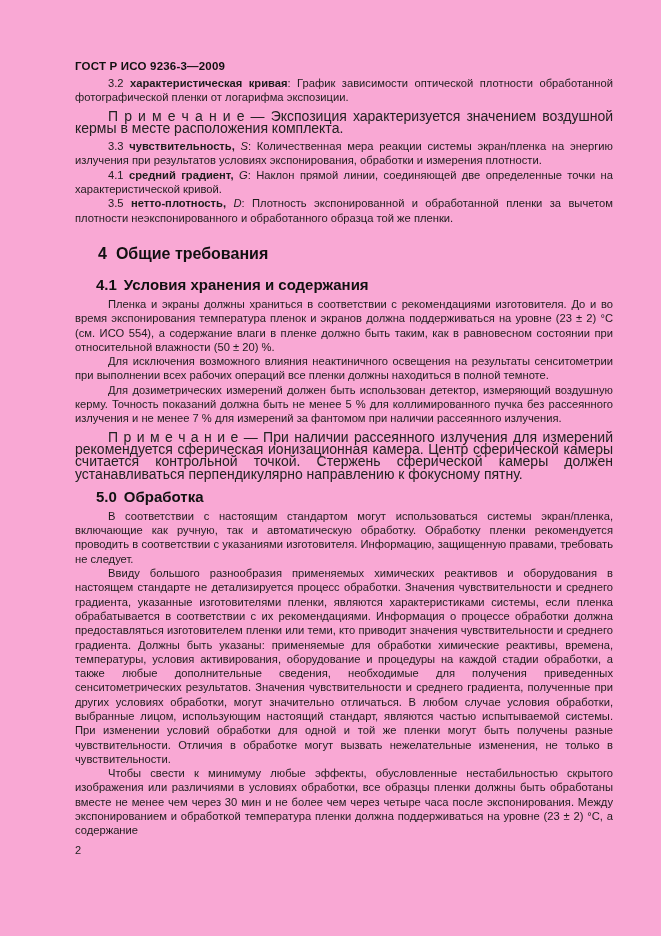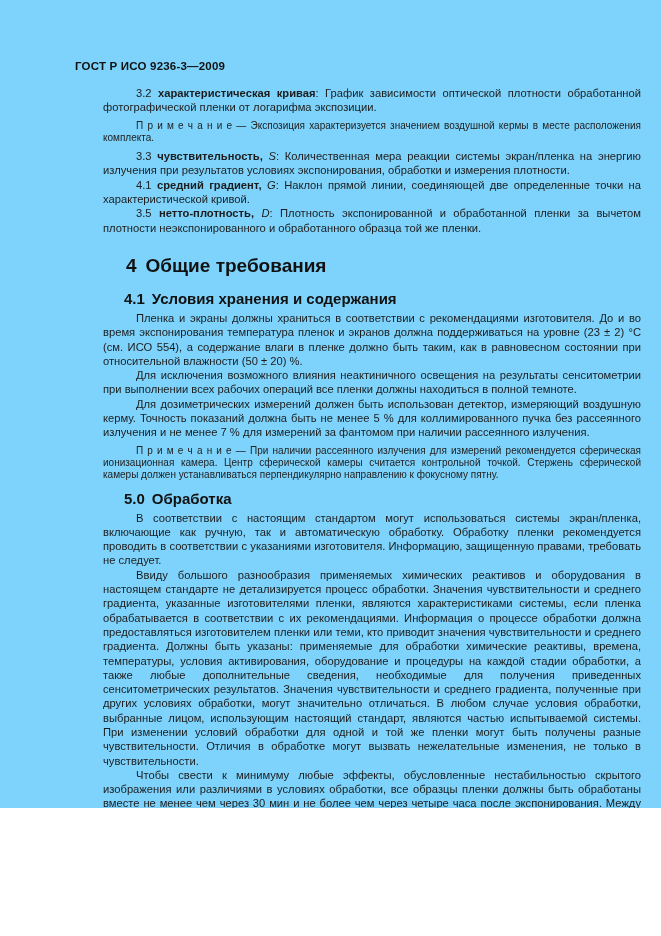--- a/index.html
+++ b/index.html
@@ -1,58 +1,57 @@
 <!DOCTYPE html>
 <html lang="ru"><head>
 <meta charset="utf-8">
 <style>
   html, body { margin: 0; padding: 0; background: #ffffff; }
   .page {
     position: relative;
     width: 661px;
-    height: 808px;
-    background: #7dd3fc;
+    height: 936px;
+    background: #f9a8d4;
     font-family: "Liberation Sans", sans-serif;
     color: #1c1c1c;
     overflow: hidden;
   }
   .running-header {
     position: absolute;
     left: 75px;
     top: 60px;
     font-size: 11.5px;
     font-weight: bold;
     letter-spacing: 0.2px;
     color: #111;
   }
   .content {
     position: absolute;
     left: 75px;
-    top: 86px;
+    top: 76px;
     width: 538px;
-    margin-left: 28px;
   }
   p.body {
     margin: 0;
     font-size: 11.2px;
     line-height: 14.3px;
     text-align: justify;
     text-indent: 33px;
   }
   p.note {
     margin: 5px 0 5px 0;
-    font-size: 10px;
+    font-size: 14px;
     line-height: 12.3px;
     text-align: justify;
     text-indent: 33px;
     color: #222;
   }
   h2.section-h {
     margin: 20px 0 13px 0;
-    font-size: 19px;
+    font-size: 16px;
     font-weight: bold;
     text-indent: 23px;
     color: #111;
   }
   h2.section-h .h-num { margin-right: 9px; }
   h3.subsection-h {
     margin: 8px 0 4px 0;
     font-size: 15px;
     font-weight: bold;
     text-indent: 21px;

